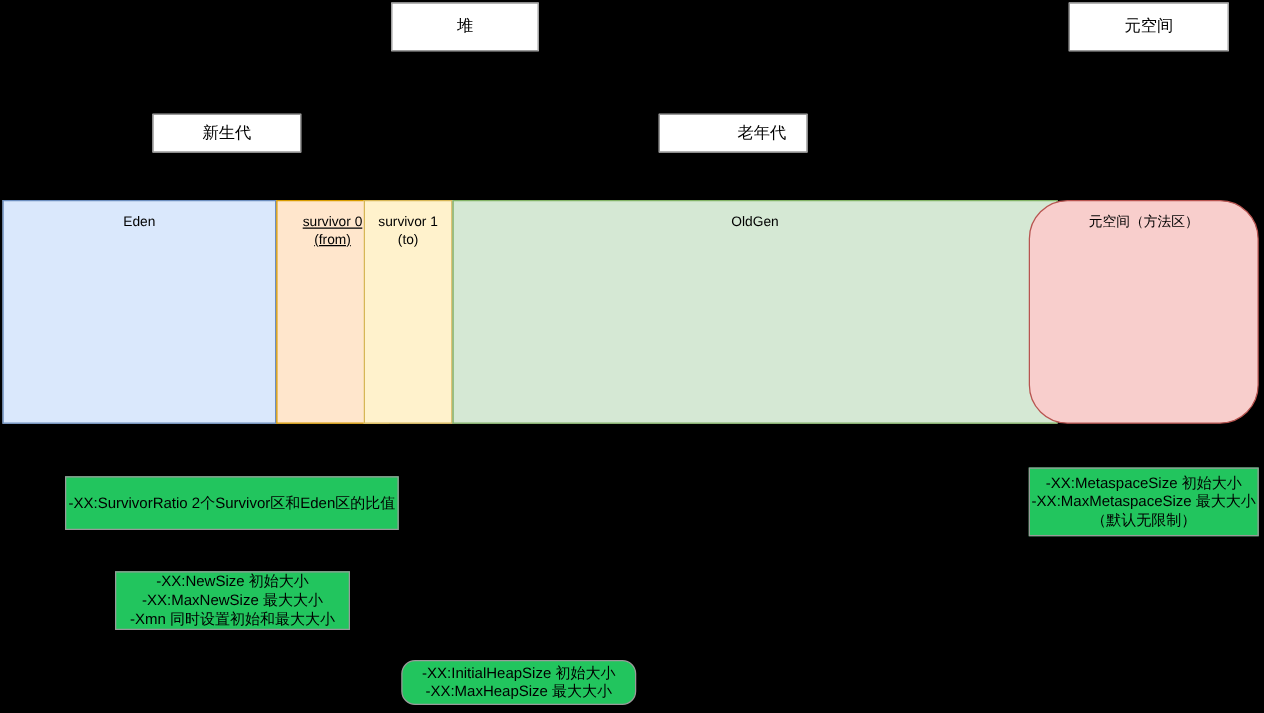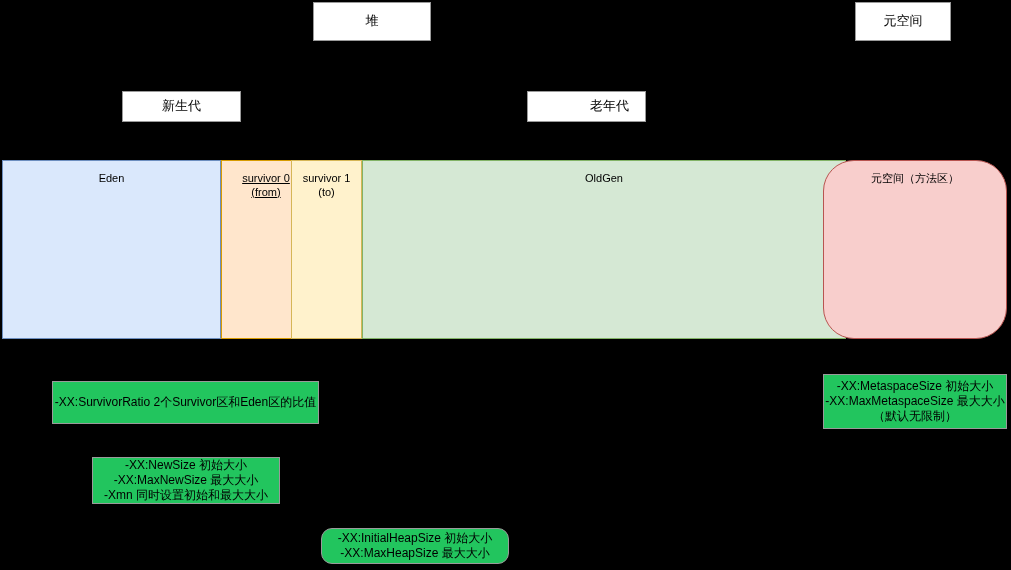--- a/index.html
+++ b/index.html
@@ -45,21 +45,21 @@
   .note .line{display:block;white-space:nowrap;}
 </style>
 </head>
 <body>
 
 <div class="stage">
 
 <div class="node label-box" style="left: 313px; top: 2px; width: 118px; height: 39px;">
       <span>堆</span>
     </div>
-    <div class="node label-box" style="left: 855px; top: 2px; width: 96px; height: 39px;">
+    <div class="node label-box" style="left: 855px; top: 2px; width: 128px; height: 39px;">
       <span>元空间</span>
     </div>
     <div class="node label-box" style="left: 122px; top: 91px; width: 119px; height: 31px;">
       <span>新生代</span>
     </div>
     <div class="node label-box" style="left: 527px; top: 91px; width: 119px; height: 31px; padding-left: 46px;">
       <span>老年代</span>
     </div>
     <div class="node mem mem-eden" style="left: 2px; top: 160px; width: 219px; height: 179px;">
       <div class="mem-text">

